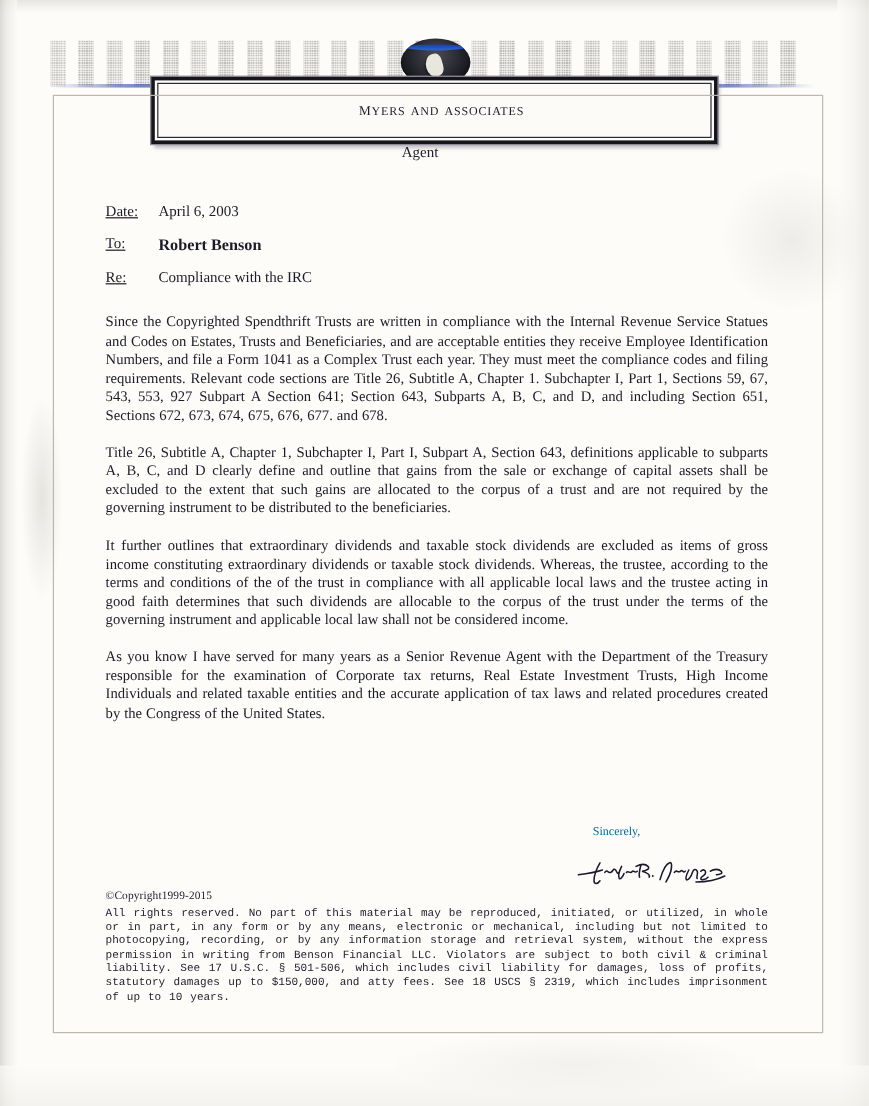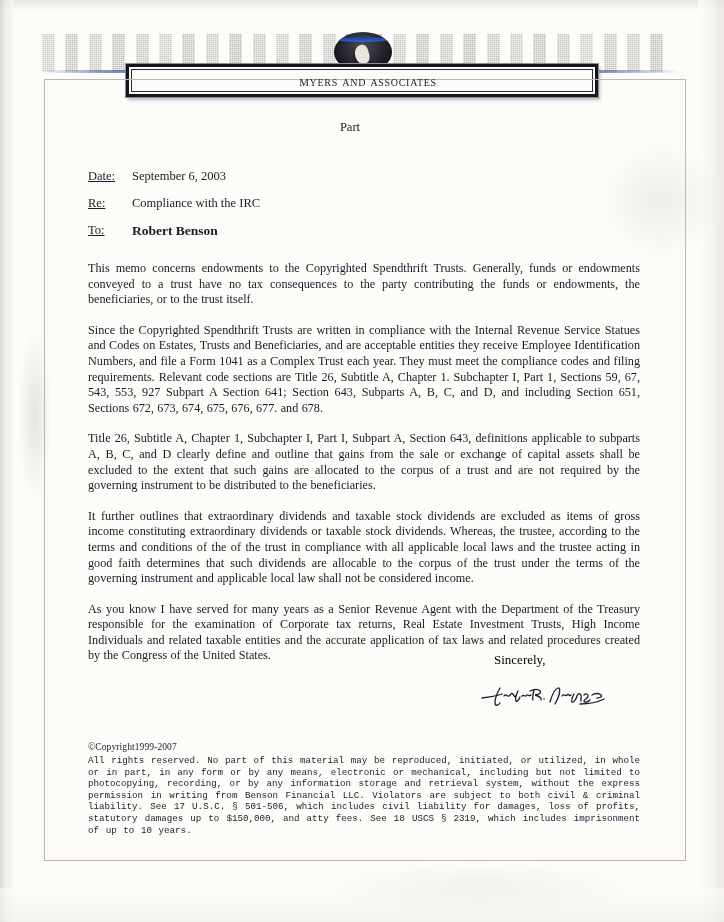--- a/index.html
+++ b/index.html
@@ -99,21 +99,21 @@
     left: 42px; top: 70px; width: 638px; height: 3px;
     background: linear-gradient(to right,
       rgba(25,60,160,0) 0%, rgba(25,60,160,.55) 10%,
       rgba(25,60,160,.85) 48%, rgba(25,60,160,.55) 88%, rgba(25,60,160,0) 100%);
   }
 
   
   .title-box {
     position: absolute;
     left: 126px; top: 64px;
-    width: 472px; height: 33px;
+    width: 472px; height: 56px;
     background: #fcfbf8;
     border: 3px solid #15151b;
     box-shadow: 0 0 0 1px #8d8a9c, 2px 3px 3px rgba(110,105,120,.45);
     box-sizing: border-box;
     display: flex;
     align-items: center;
     justify-content: center;
     padding-left: 12px;
   }
   .title-box .inner {
@@ -171,24 +171,24 @@
     line-height: 15.6px;
     color: #1b1b27;
     text-align: justify;
     margin: 0 0 15px 0;
     word-spacing: .3px;
   }
 
   
   .signature-block {
     position: absolute;
-    left: 494px; top: 652px;
+    left: 494px; top: 688px;
     width: 180px;
-    font-size: 13px;
-    color: #000000;
+    font-size: 10px;
+    color: #0369a1;
   }
   .signature-block .closing { margin-bottom: 14px; }
   .signature-ink {
     height: 26px;
     margin: 0 0 8px -14px;
     position: relative;
   }
   .signature-ink svg { display: block; }
   .signature-block .role { }
 
@@ -262,37 +262,36 @@
   <div class="emblem-strip"></div>
 
   <div class="title-box">
     <div class="inner"></div>
     <div class="company-name">Myers and Associates</div>
   </div>
 
   <div class="page-frame"></div>
 
   <div class="content">
-    <div class="memo-label">Part</div>
+    <div class="memo-label">Agent</div>
 
     <div class="field-row">
       <span class="label">Date:</span>
-      <span class="value">September 6, 2003</span>
+      <span class="value">April 6, 2003</span>
+    </div>
+    <div class="field-row to">
+      <span class="label">To:</span>
+      <span class="value">Robert Benson</span>
     </div>
     <div class="field-row">
       <span class="label">Re:</span>
       <span class="value">Compliance with the IRC</span>
     </div>
-    <div class="field-row to">
-      <span class="label">To:</span>
-      <span class="value">Robert Benson</span>
-    </div>
     <div class="field-spacer"></div>
 
-    <p class="para">This memo concerns endowments to the Copyrighted Spendthrift Trusts. Generally, funds or endowments conveyed to a trust have no tax consequences to the party contributing the funds or endowments, the beneficiaries, or to the trust itself.</p>
     <p class="para">Since the Copyrighted Spendthrift Trusts are written in compliance with the Internal Revenue Service Statues and Codes on Estates, Trusts and Beneficiaries, and are acceptable entities they receive Employee Identification Numbers, and file a Form 1041 as a Complex Trust each year.  They must meet the compliance codes and filing requirements. Relevant code sections are Title 26, Subtitle A, Chapter 1. Subchapter I, Part 1, Sections 59, 67, 543, 553, 927 Subpart A Section 641; Section 643, Subparts A, B, C, and D, and including Section 651, Sections 672, 673, 674, 675, 676, 677. and 678.</p>
     <p class="para">Title 26, Subtitle A, Chapter 1, Subchapter I, Part I, Subpart A, Section 643, definitions applicable to subparts A, B, C, and D clearly define and outline that gains from the sale or exchange of capital assets shall be excluded to the extent that such gains are allocated to the corpus of a trust and are not required by the governing instrument to be distributed to the beneficiaries.</p>
     <p class="para">It further outlines that extraordinary dividends and taxable stock dividends are excluded as items of gross income constituting extraordinary dividends or taxable stock dividends. Whereas, the trustee, according to the terms and conditions of the of the trust in compliance with all applicable local laws and the trustee acting in good faith determines that such dividends are allocable to the corpus of the trust under the terms of the governing instrument and applicable local law shall not be considered income.</p>
     <p class="para">As you know I have served for many years as a Senior Revenue Agent with the Department of the Treasury responsible for the examination of Corporate tax returns, Real Estate Investment Trusts, High Income Individuals and related taxable entities and the accurate application of tax laws and related procedures created by the Congress of the United States.</p>
   </div>
 
   <div class="signature-block">
     <div class="closing">Sincerely,</div>
     <div class="signature-ink" title="Janette S. Myers">
       <svg width="140" height="26" viewBox="0 0 140 26" xmlns="http://www.w3.org/2000/svg">
@@ -310,17 +309,17 @@
           <path d="M94 12 C92 16 91 19 92 20 C93 21 96 18 97 14 C98 11 100 11 101 13 C102 15 100 18 101 19"></path>
           <path d="M104 13 C106 11 108 12 108 14 C108 17 104 17 104 19 C104 21 108 20 110 18"></path>
           <path d="M112 13 C115 11 119 11 121 13 C123 15 119 16 117 16"></path>
           <path d="M100 22 C110 22 118 20 124 17"></path>
         </g>
       </svg>
     </div>
   </div>
 
   <div class="footer">
-    <div class="copyright">©Copyright1999-2007</div>
+    <div class="copyright">©Copyright1999-2015</div>
     <div class="legal">All rights reserved.  No  part of this  material may  be reproduced,  initiated, or  utilized, in  whole  or  in part, in  any form  or by any means, electronic or mechanical, including but not limited to photocopying, recording, or by any information storage and retrieval system, without the  express   permission  in   writing from   Benson Financial LLC.   Violators are   subject to  both civil &amp; criminal liability. See 17 U.S.C. § 501-506, which includes   civil liability for damages, loss of profits, statutory damages up to $150,000, and atty fees. See 18 USCS § 2319, which includes imprisonment of up to 10 years.</div>
   </div>
 
 </div>
 
 </body></html>

